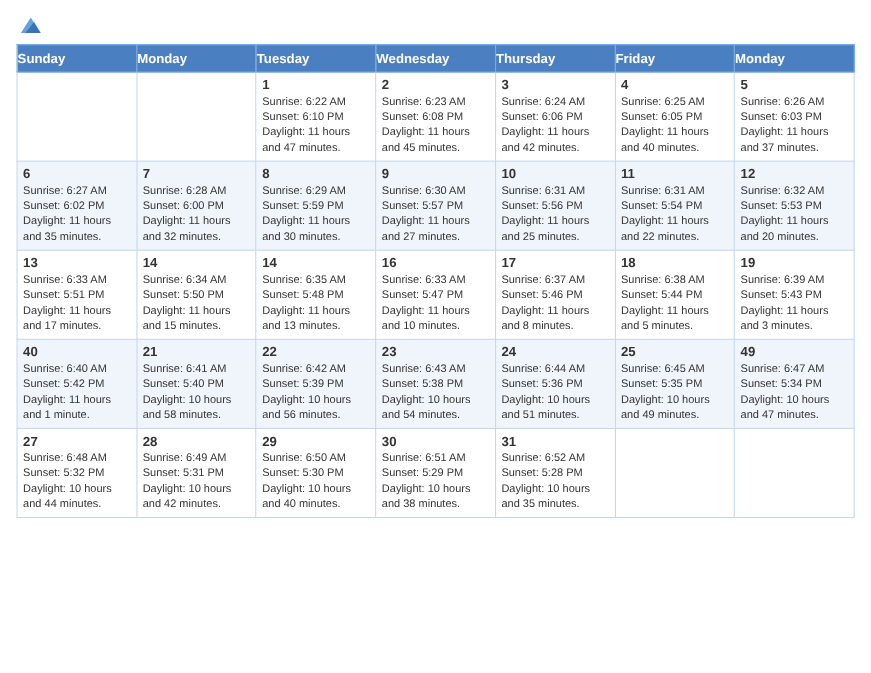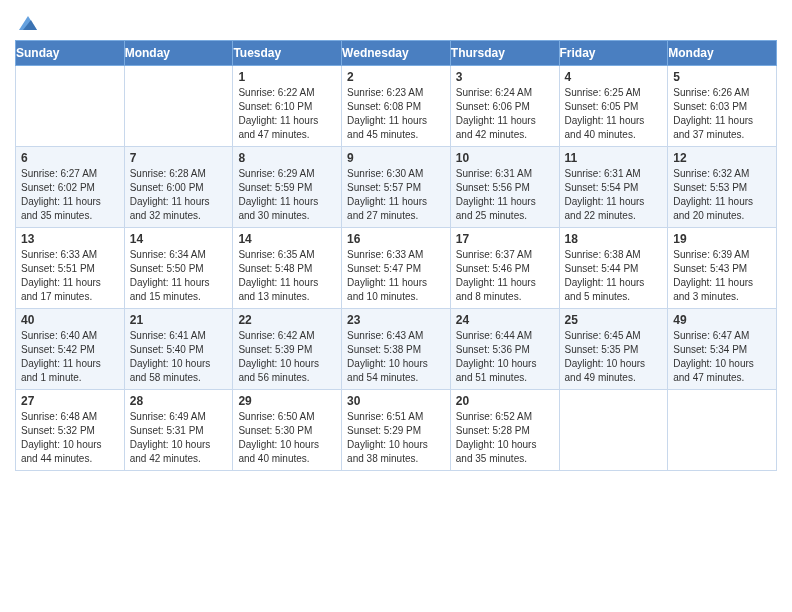--- a/index.html
+++ b/index.html
@@ -310,21 +310,21 @@
 Sunset: 5:30 PM
 Daylight: 10 hours and 40 minutes.</div>
         </td>
         <td>
           <div class="day-number">30</div>
           <div class="day-detail">Sunrise: 6:51 AM
 Sunset: 5:29 PM
 Daylight: 10 hours and 38 minutes.</div>
         </td>
         <td>
-          <div class="day-number">20</div>
+          <div class="day-number">31</div>
           <div class="day-detail">Sunrise: 6:52 AM
 Sunset: 5:28 PM
 Daylight: 10 hours and 35 minutes.</div>
         </td>
         <td class="empty-cell"></td>
         <td class="empty-cell"></td>
       </tr>
     </tbody>
 </table>
 

